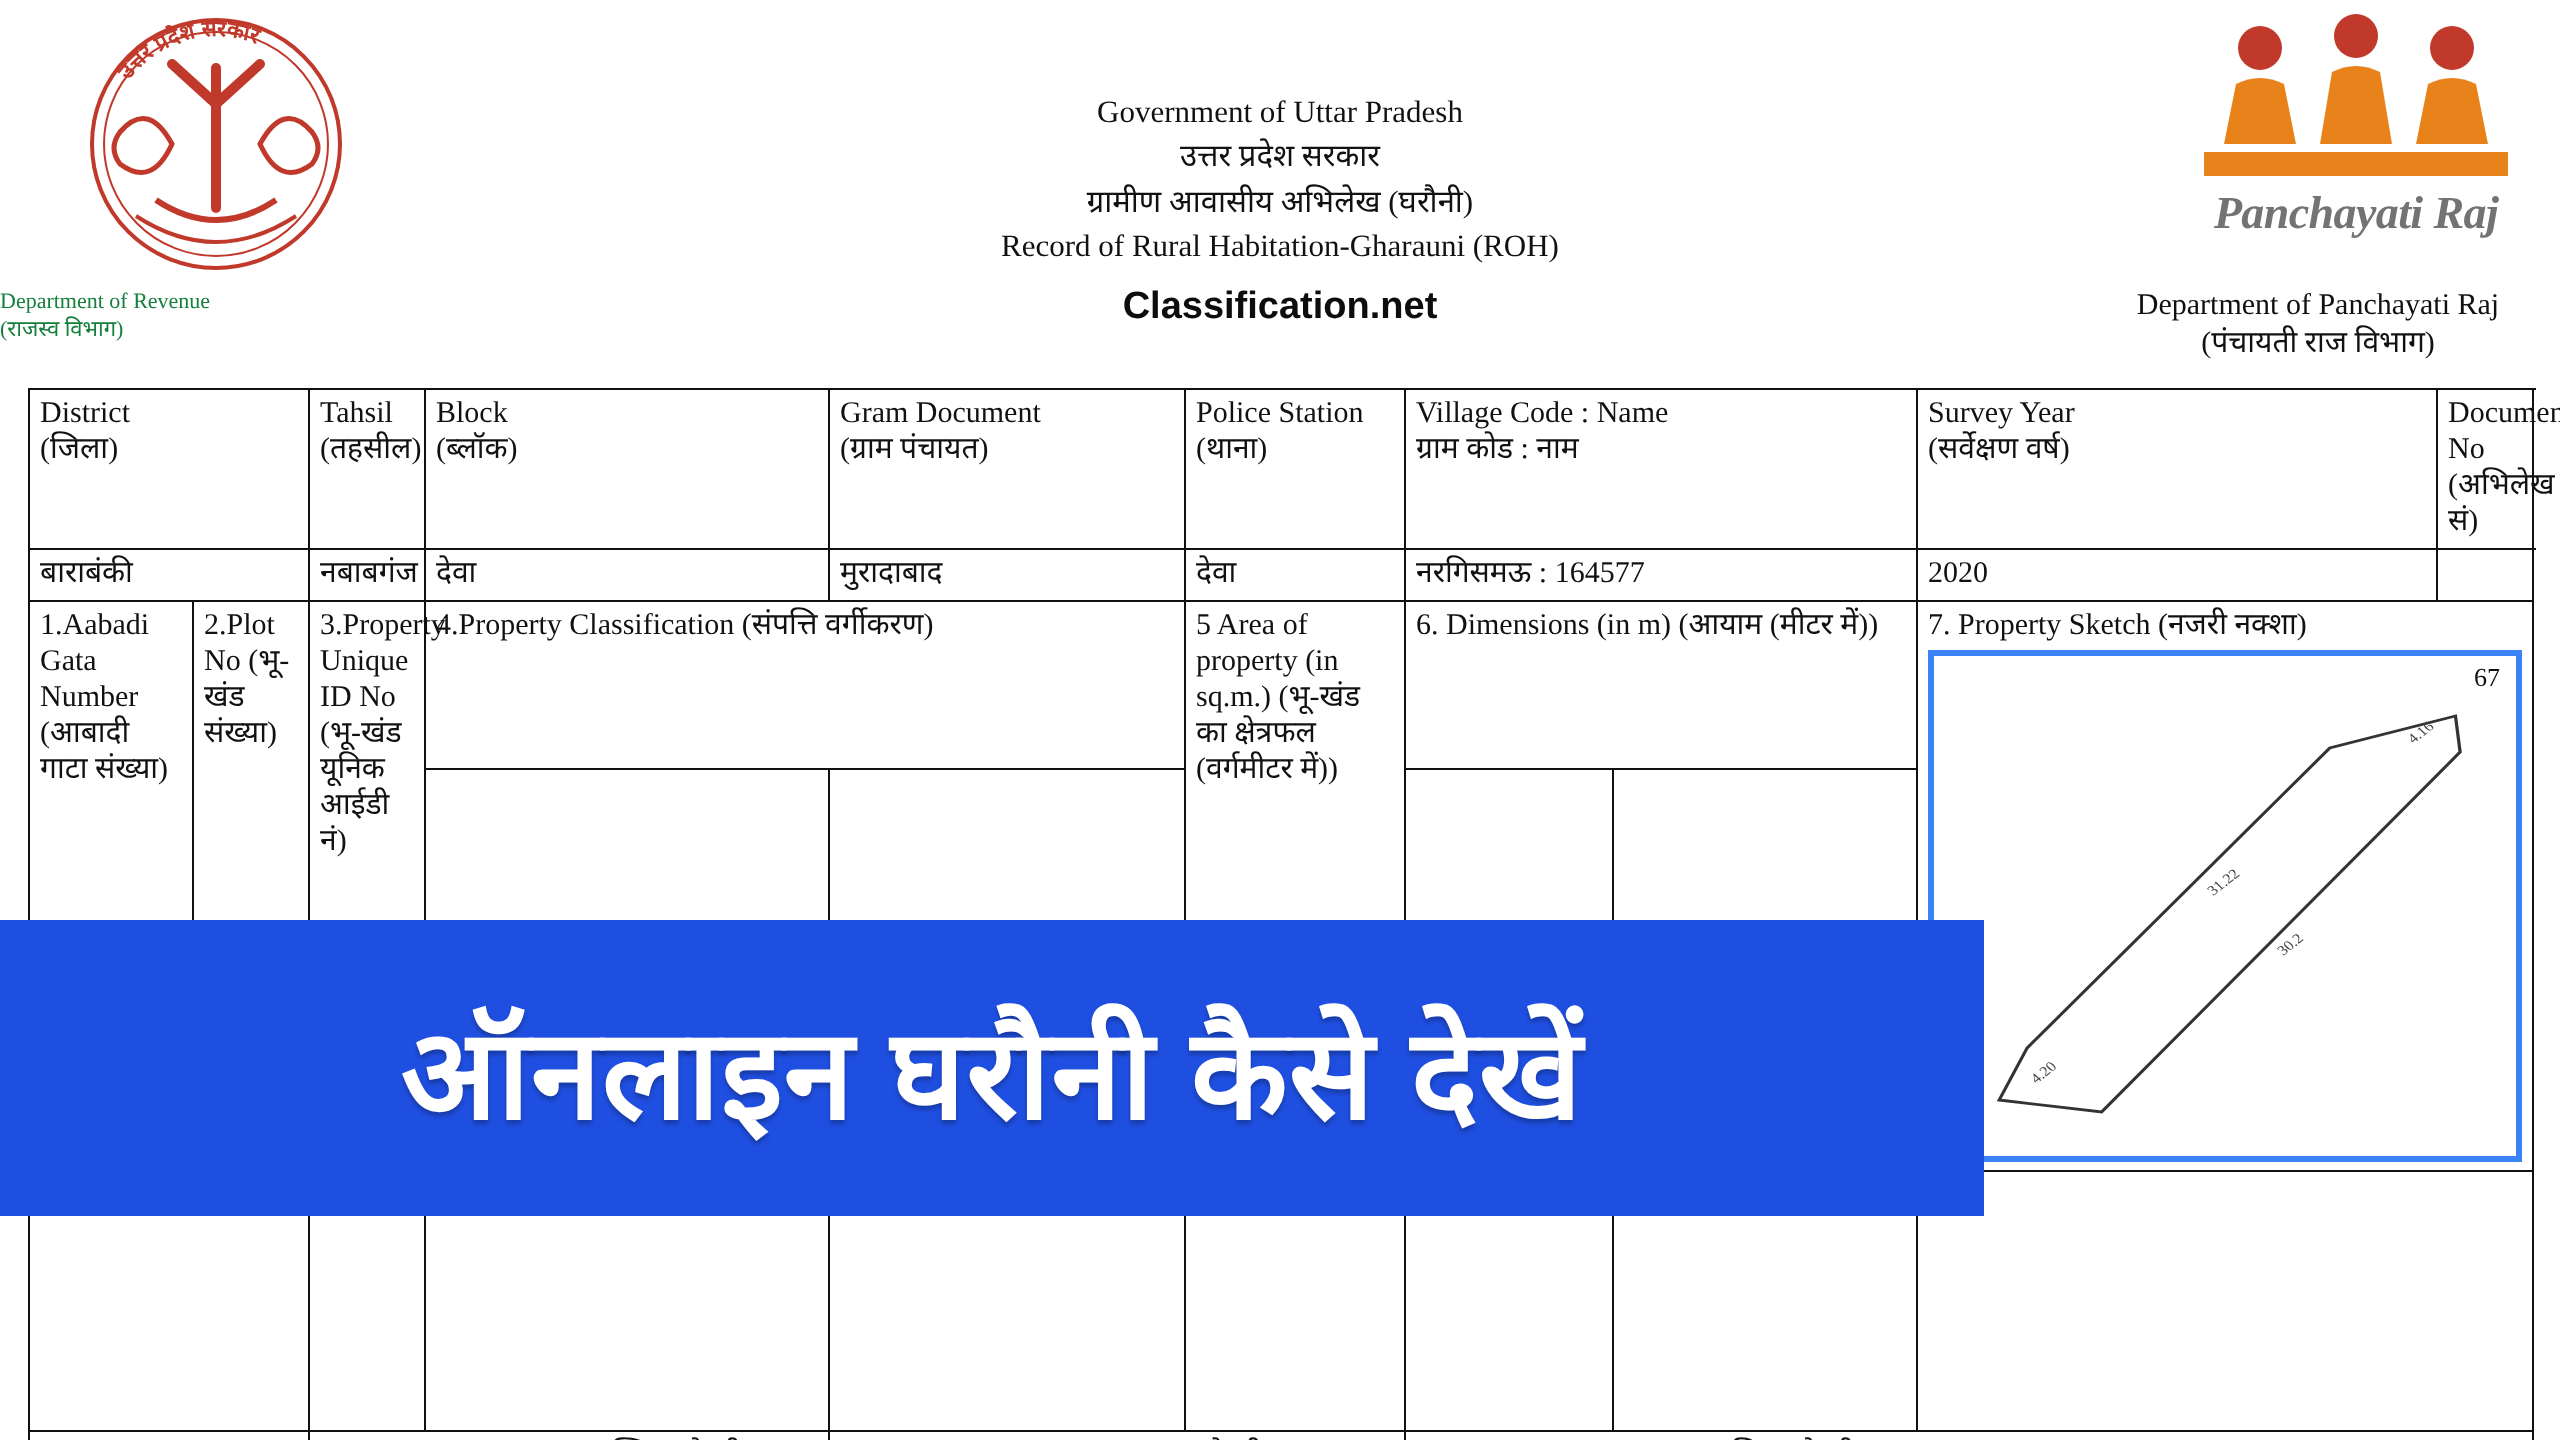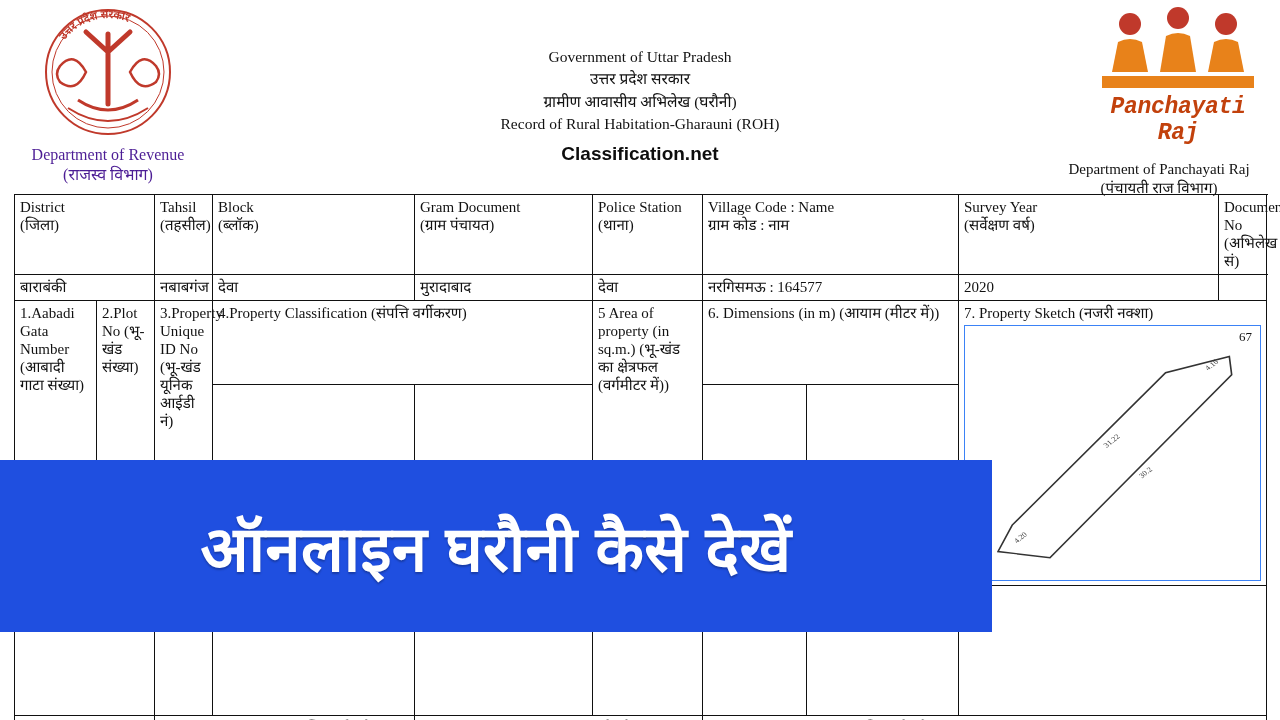--- a/index.html
+++ b/index.html
@@ -25,23 +25,22 @@
   .emblem {
     position: absolute;
     left: 8px; top: 4px;
     width: 200px; height: 140px;
   }
   .emblem svg { display: block; }
   .emblem-caption {
     position: absolute;
     left: 0px; top: 145px;
     width: 216px;
-    text-align: center;
-    font-size: 16px;
-    color: #4c1d95;
+    font-size: 11px;
+    color: #15803d;
     line-height: 1.25;
   }
   .center-head {
     position: absolute;
     left: 360px; top: 46px;
     width: 560px;
     text-align: center;
     font-size: 15.5px;
     color: #111;
     line-height: 1.45;
@@ -59,32 +58,31 @@
     width: 180px; height: 130px;
   }
   .pr-caption {
     position: absolute;
     right: 6px; top: 144px;
     width: 230px;
     text-align: center;
     font-size: 15px;
     color: #111;
     line-height: 1.25;
-    margin-top: 16px;
   }
   .pr-wordmark {
     position: absolute;
     left: 0; top: 88px;
     width: 180px;
     text-align: center;
-    font-family: Liberation Mono, monospace;
+    font-family: Liberation Serif, serif;
     font-weight: bold;
     font-style: italic;
     font-size: 23px;
-    color: #c2410c;
+    color: #737373;
     letter-spacing: -0.3px;
   }
 
   
   .tbl {
     position: absolute;
     left: 14px; top: 194px;
     width: 1252px;
     border-collapse: collapse;
     table-layout: fixed;
@@ -97,35 +95,35 @@
     line-height: 1.2;
     color: #111;
   }
   .val { font-size: 15.5px; }
 
   .sketchcell { padding: 4px; }
   .sketchbox {
     position: relative;
     width: 100%;
     height: 256px;
-    border: 1px solid #3b82f6;
+    border: 3px solid #3b82f6;
     background: #fff;
   }
   .sketchbox .num {
     position: absolute;
     right: 8px; top: 3px;
     font-size: 13px;
     color: #111;
   }
 
   
   .banner {
     position: absolute;
     left: 0px; top: 460px;
-    width: 992px; height: 172px;
+    width: 992px; height: 148px;
     background: #1f4fe0;
     display: flex;
     align-items: center;
     justify-content: center;
   }
   .banner-text {
     font-family: "Liberation Sans", sans-serif;
     font-weight: bold;
     font-size: 63px;
     color: #ffffff;

